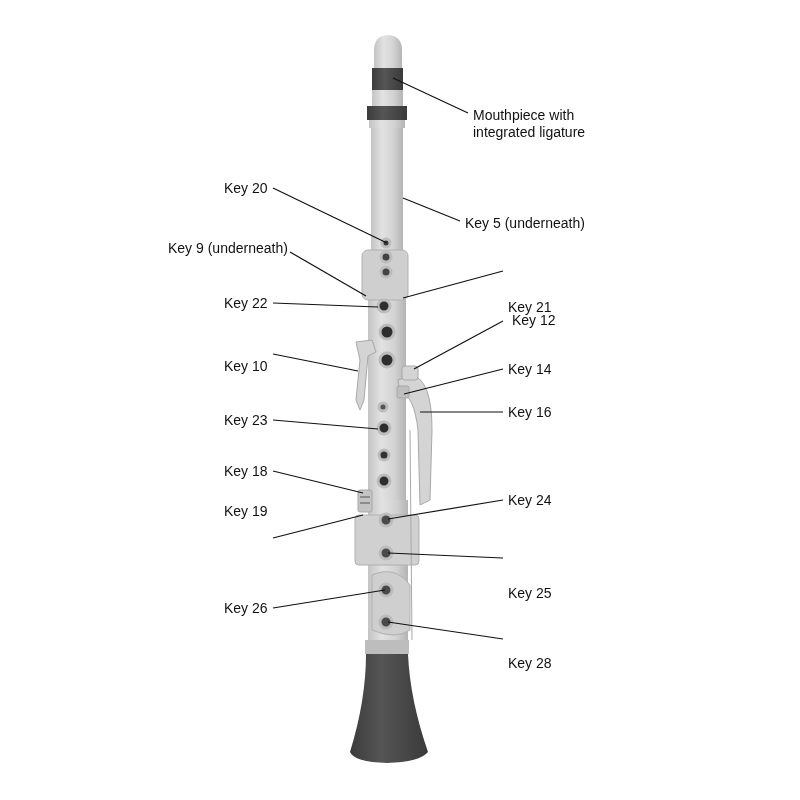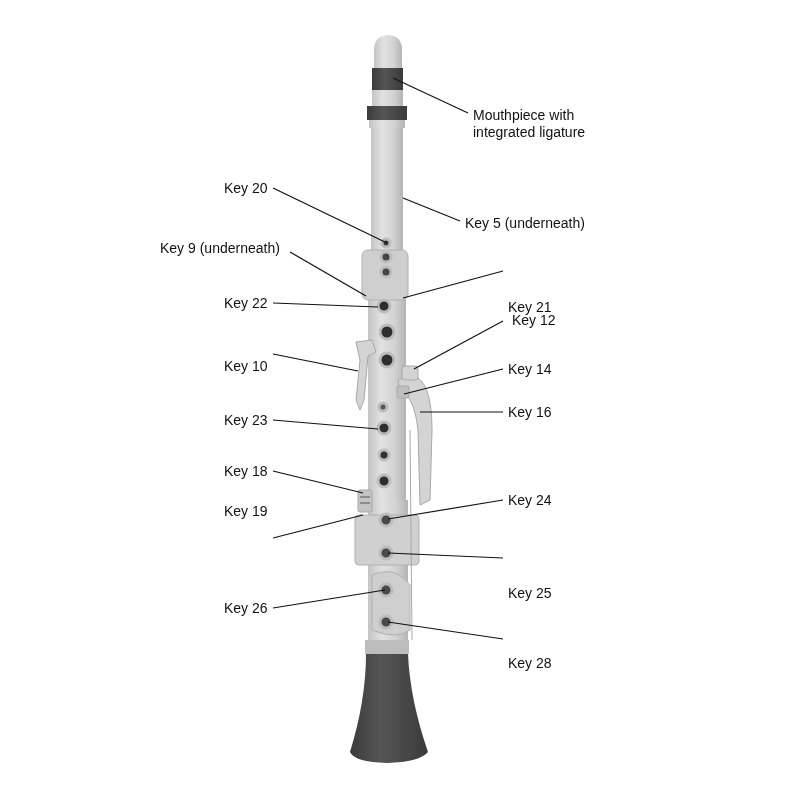--- a/index.html
+++ b/index.html
@@ -98,21 +98,21 @@
     <line x1="388" y1="622" x2="503" y2="639"></line>
   </g>
 </svg>
 
 <div class="label multi" style="left:473px; top:107px;">
   <div>Mouthpiece with</div>
   <div>integrated ligature</div>
 </div>
 <div class="label" style="left:224px; top:180px;">Key 20</div>
 <div class="label" style="left:465px; top:215px;">Key 5 (underneath)</div>
-<div class="label" style="left:160px; top:240px;text-align:center;">Key 9 (underneath)</div>
+<div class="label" style="left:168px; top:240px;text-align:center;">Key 9 (underneath)</div>
 <div class="label" style="left:508px; top:263px;margin-top:36px;">Key 21</div>
 <div class="label" style="left:224px; top:295px;">Key 22</div>
 <div class="label" style="left:512px; top:312px;">Key 12</div>
 <div class="label" style="left:224px; top:346px;margin-top:12px;">Key 10</div>
 <div class="label" style="left:508px; top:361px;">Key 14</div>
 <div class="label" style="left:508px; top:404px;">Key 16</div>
 <div class="label" style="left:224px; top:412px;">Key 23</div>
 <div class="label" style="left:224px; top:463px;">Key 18</div>
 <div class="label" style="left:508px; top:492px;">Key 24</div>
 <div class="label" style="left:224px; top:503px;">Key 19</div>

